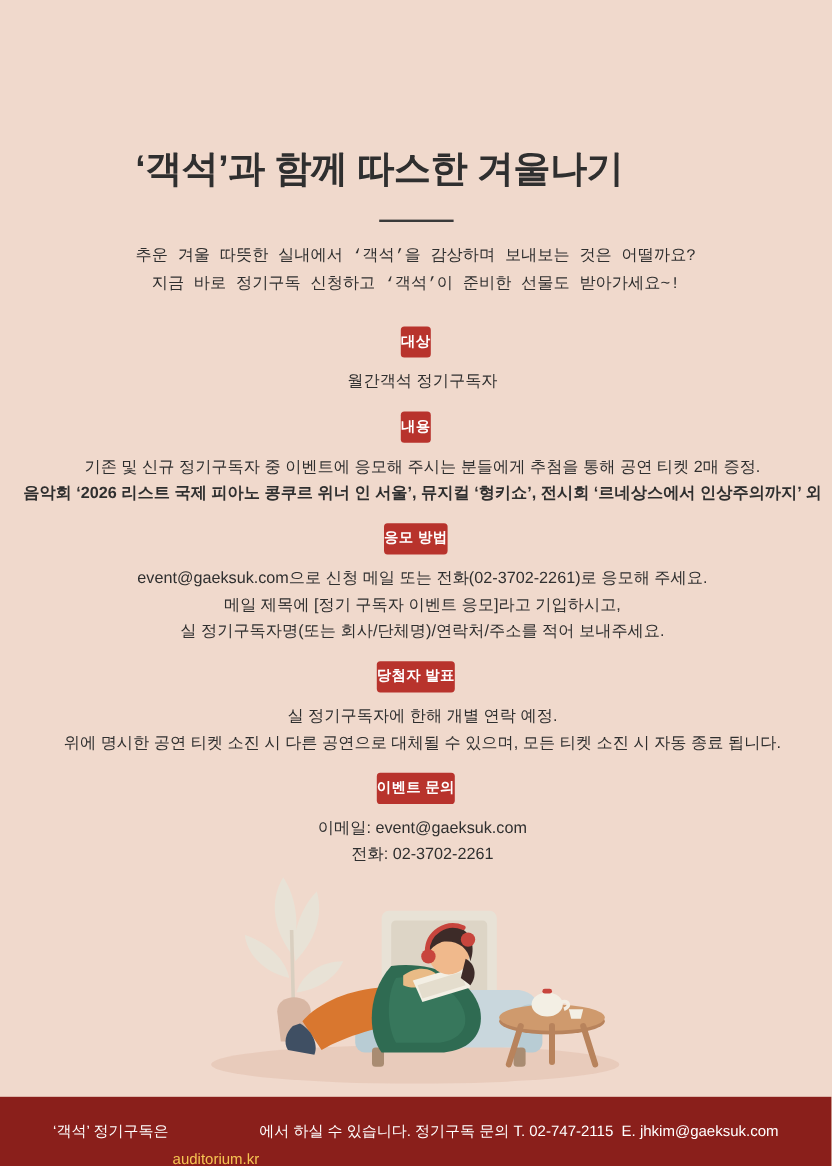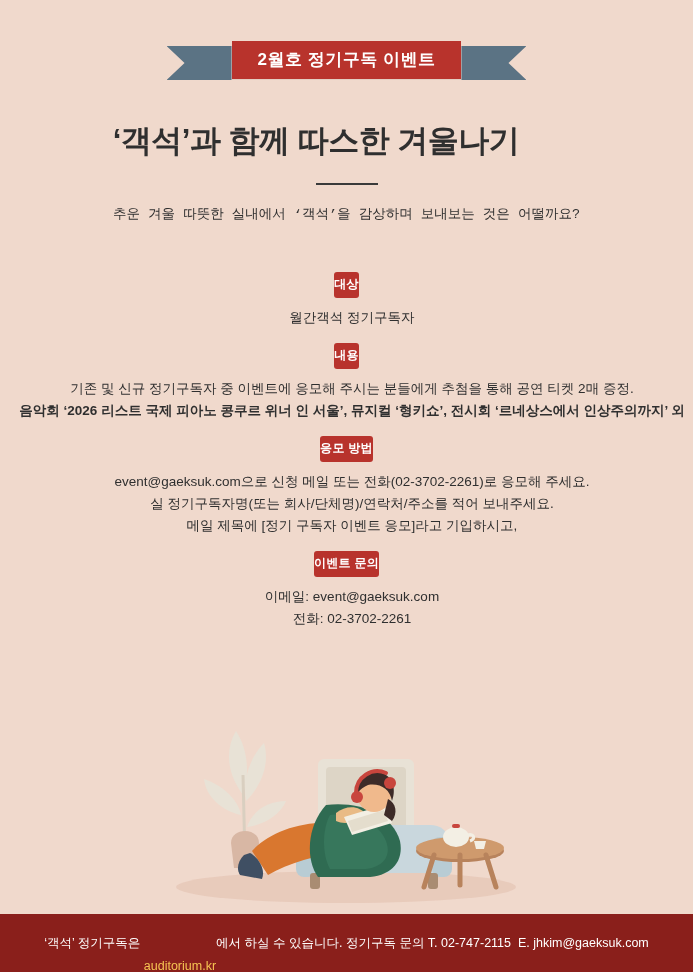--- a/index.html
+++ b/index.html
@@ -140,53 +140,54 @@
     font-size: 12.5px;
   }
   .footer .link { color: #f6c453; text-decoration: none; margin-top: 45px; }
   .footer .seg { white-space: pre; }
 </style>
 </head>
 <body>
 
 <div class="page">
 
-  <div class="ribbon-wrap">
-    <div class="ribbon-tail left"></div>
-    <div class="ribbon-center">2월호 정기구독 이벤트</div>
-    <div class="ribbon-tail right"></div>
-  </div>
 
   <div class="main-title">‘객석’과 함께 따스한 겨울나기</div>
   <div class="divider"></div>
 
   <div class="intro">
     <div>추운 겨울 따뜻한 실내에서 ‘객석’을 감상하며 보내보는 것은 어떨까요?</div>
+    <div>지금 바로 정기구독 신청하고 ‘객석’이 준비한 선물도 받아가세요~!</div>
   </div>
 
   <div class="sections">
 
     <div class="section">
       <div class="badge">대상</div>
       <div class="body-line">월간객석 정기구독자</div>
     </div>
 
     <div class="section">
       <div class="badge">내용</div>
       <div class="body-line">기존 및 신규 정기구독자 중 이벤트에 응모해 주시는 분들에게 추첨을 통해 공연 티켓 2매 증정.</div>
       <div class="body-line bold">음악회 ‘2026 리스트 국제 피아노 콩쿠르 위너 인 서울’, 뮤지컬 ‘형키쇼’, 전시회 ‘르네상스에서 인상주의까지’ 외</div>
     </div>
 
     <div class="section">
       <div class="badge">응모 방법</div>
       <div class="body-line">event@gaeksuk.com으로 신청 메일 또는 전화(02-3702-2261)로 응모해 주세요.</div>
+      <div class="body-line">메일 제목에 [정기 구독자 이벤트 응모]라고 기입하시고,</div>
       <div class="body-line">실 정기구독자명(또는 회사/단체명)/연락처/주소를 적어 보내주세요.</div>
-      <div class="body-line">메일 제목에 [정기 구독자 이벤트 응모]라고 기입하시고,</div>
-    </div>
-
+    </div>
+
+    <div class="section">
+      <div class="badge">당첨자 발표</div>
+      <div class="body-line">실 정기구독자에 한해 개별 연락 예정.</div>
+      <div class="body-line">위에 명시한 공연 티켓 소진 시 다른 공연으로 대체될 수 있으며, 모든 티켓 소진 시 자동 종료 됩니다.</div>
+    </div>
 
     <div class="section">
       <div class="badge">이벤트 문의</div>
       <div class="body-line">이메일: event@gaeksuk.com</div>
       <div class="body-line">전화: 02-3702-2261</div>
     </div>
 
   </div>
 
   <div class="illus">

